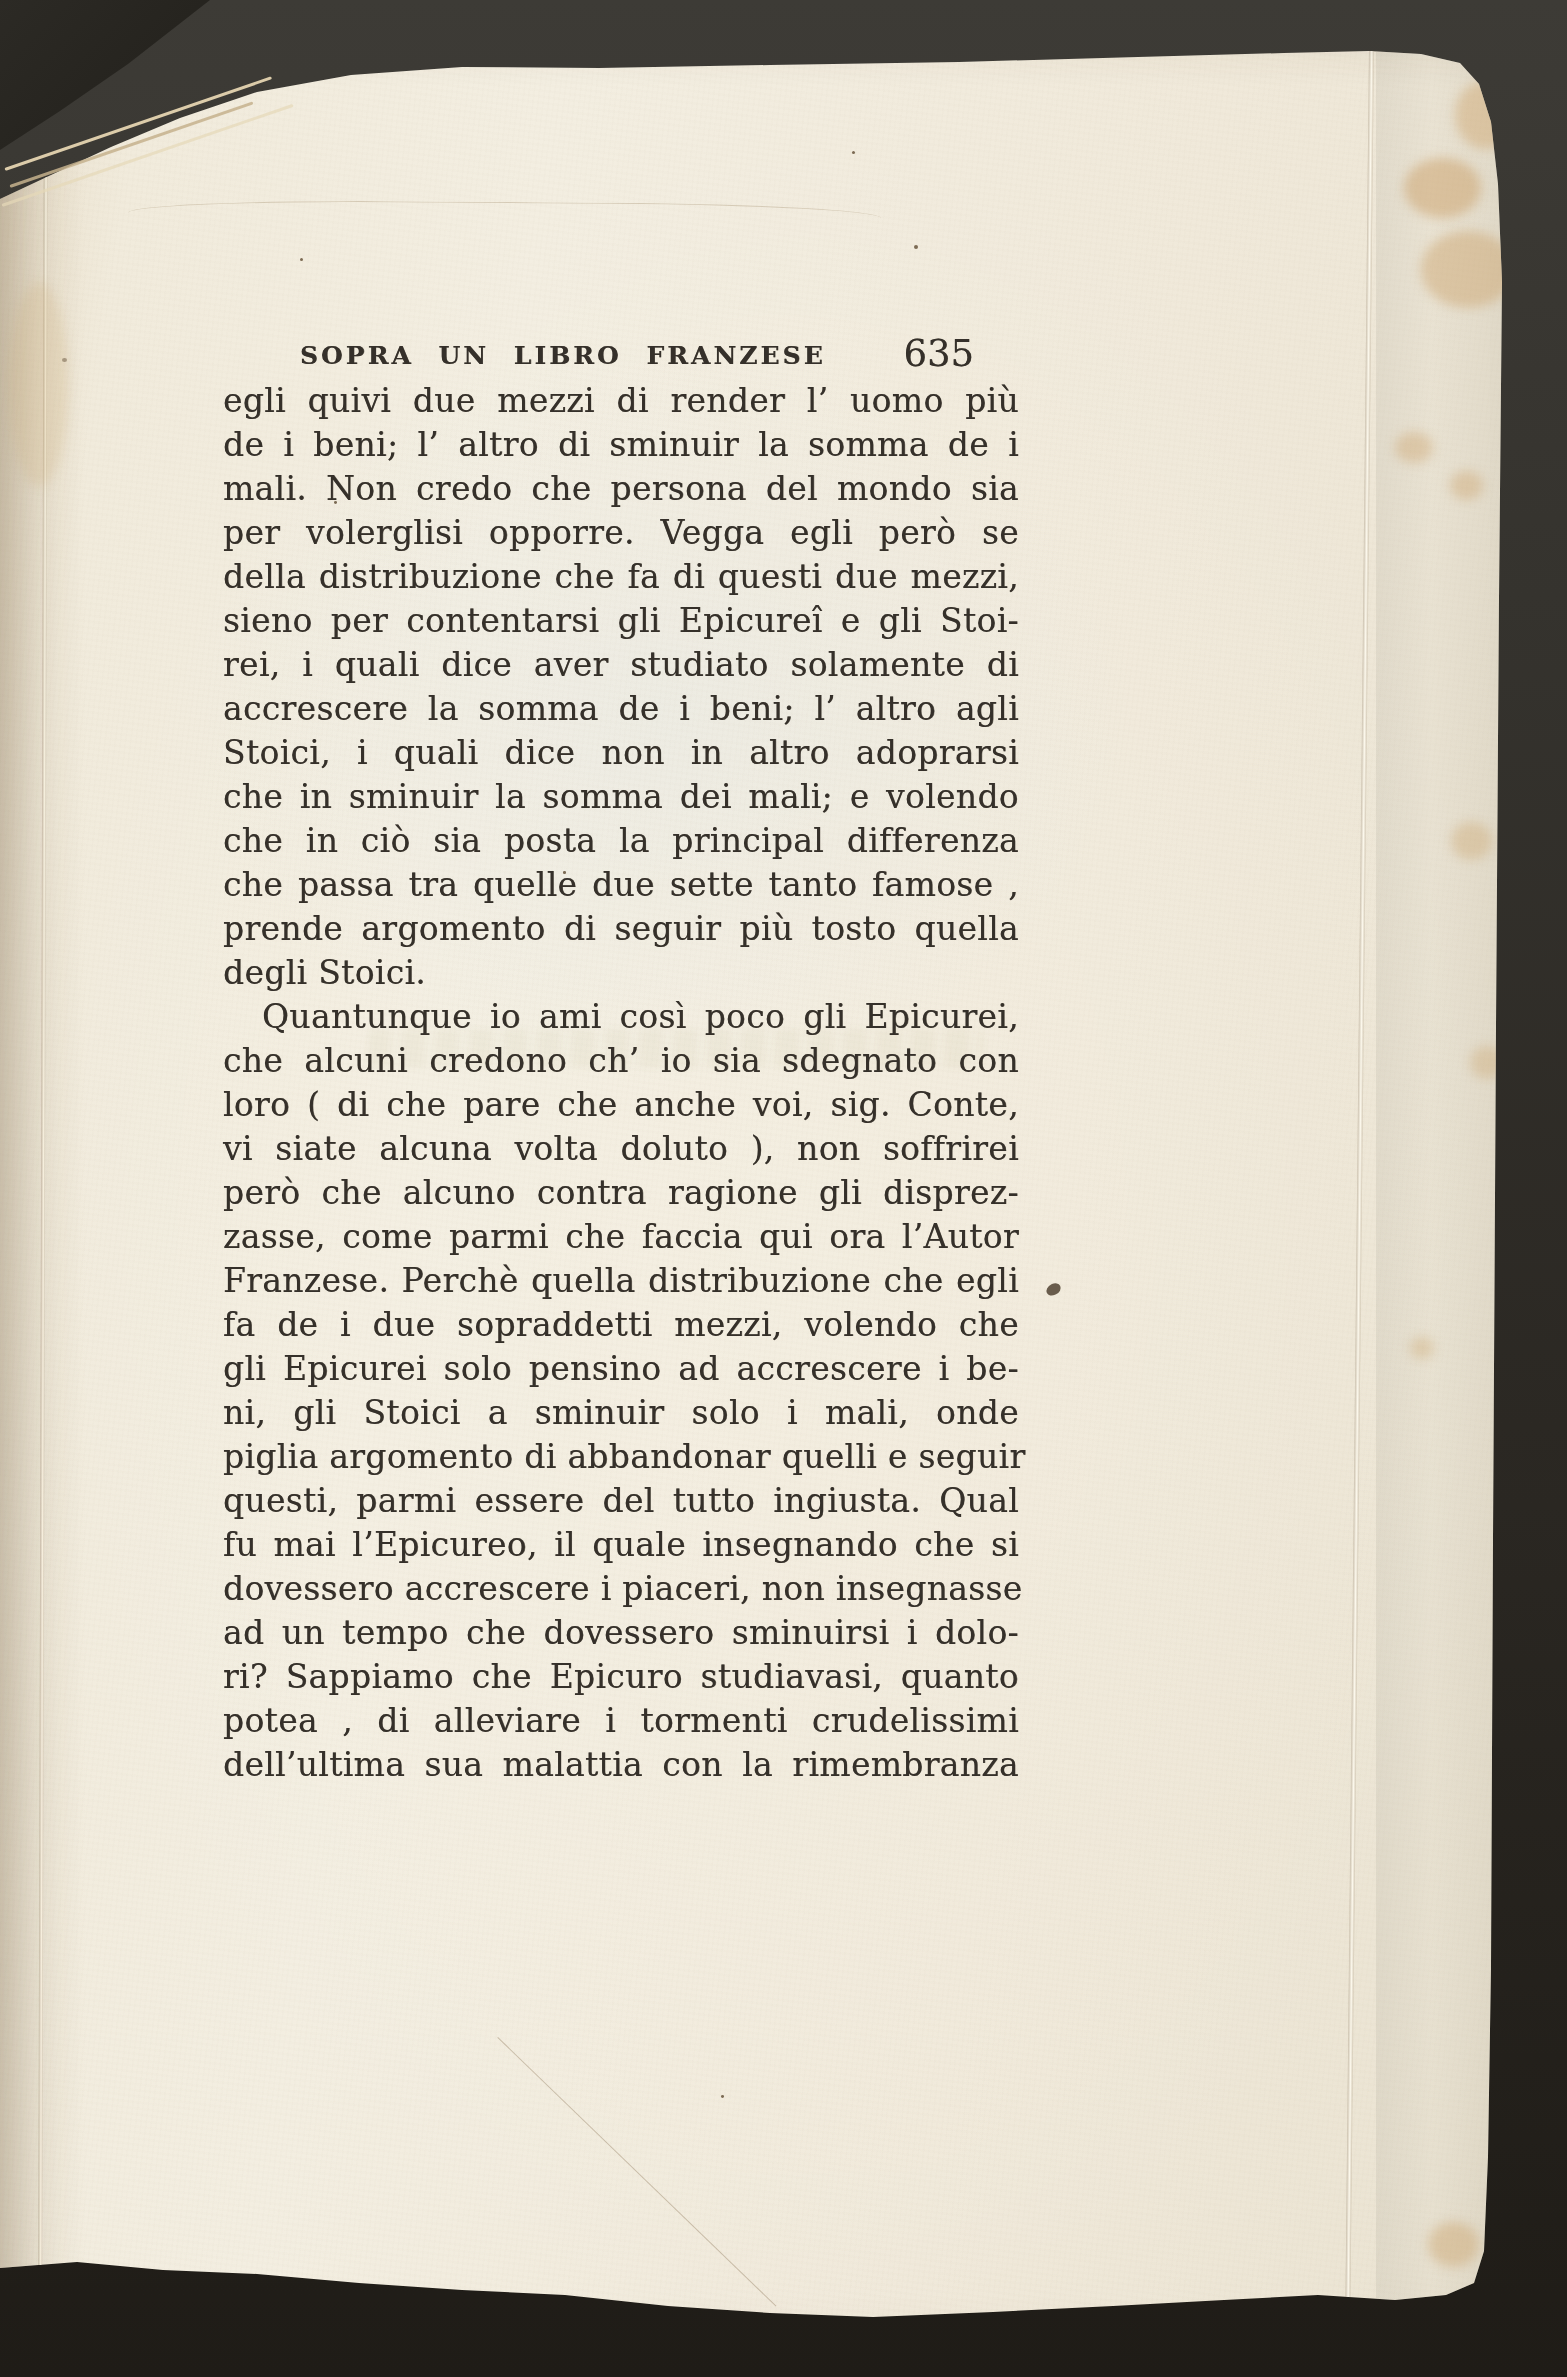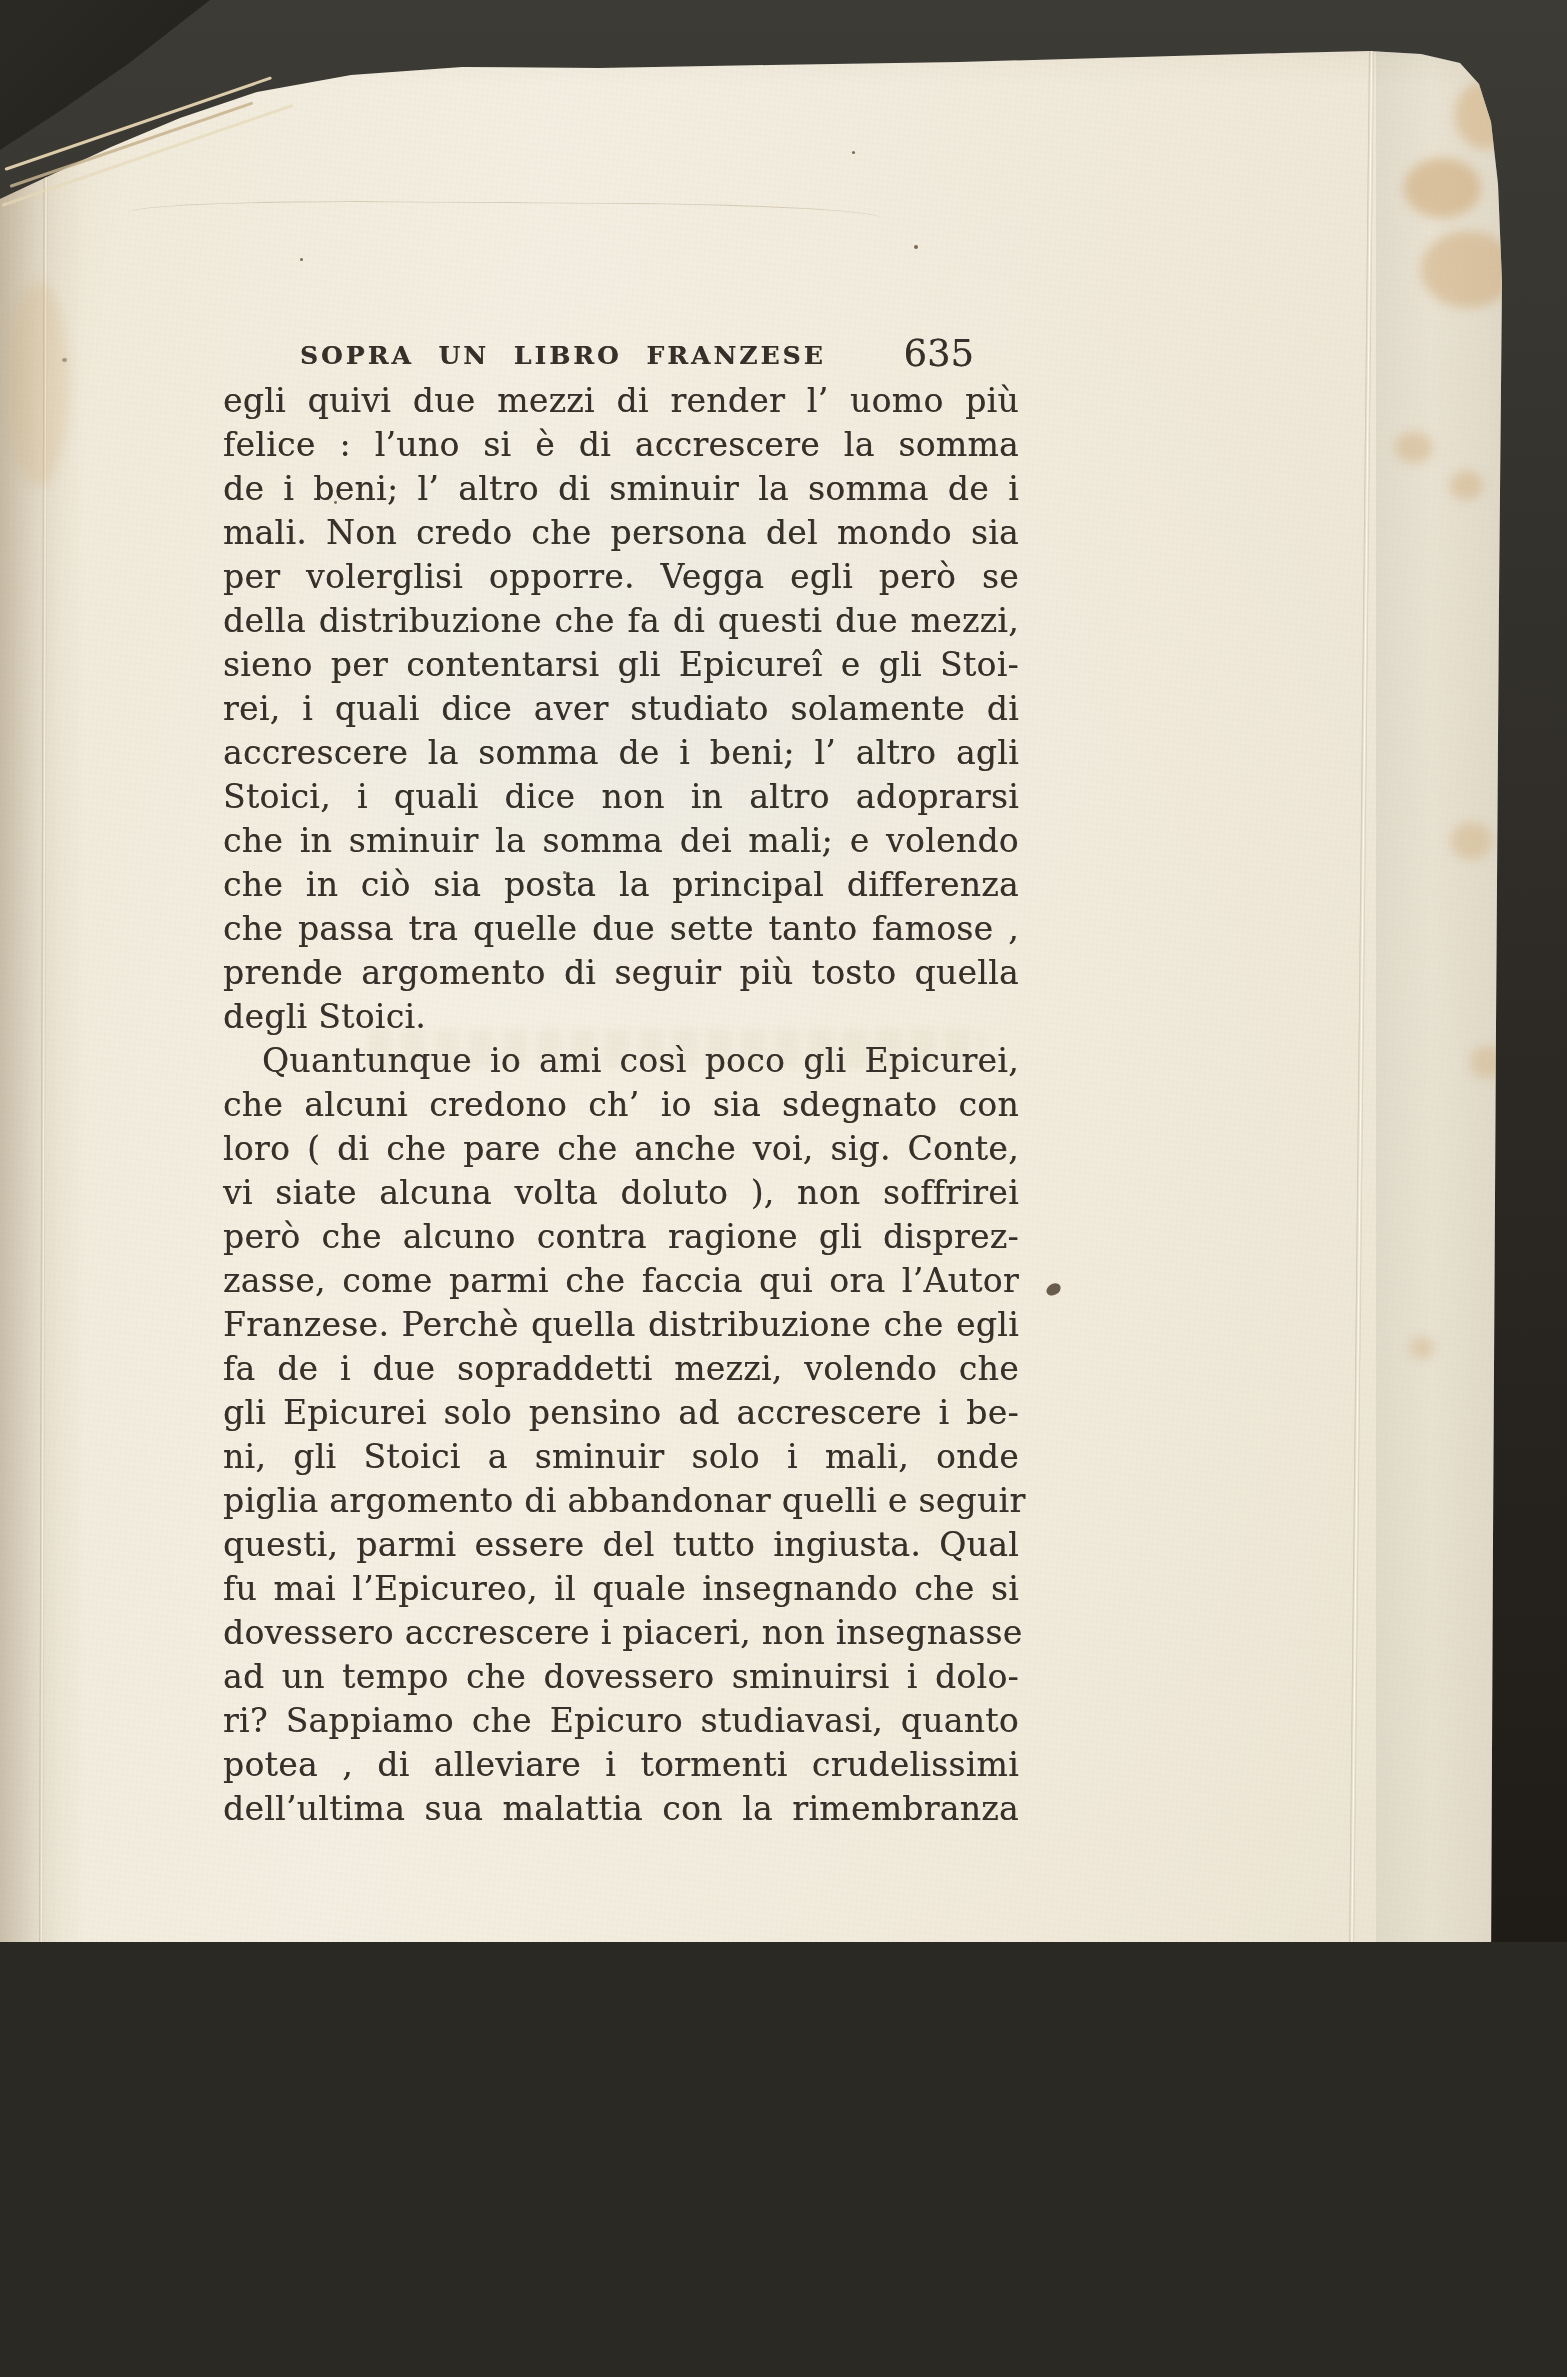--- a/index.html
+++ b/index.html
@@ -1,21 +1,21 @@
 <!DOCTYPE html>
 <html style="font-size:13.7px"><head>
 <meta charset="utf-8">
 <style>
   html,body{margin:0;padding:0;}
   body{
     width:1568px;height:2377px;overflow:hidden;
     font-family:"DejaVu Serif","Liberation Serif",serif;
     background:#2b2924;
   }
-  #stage{position:absolute;left:0;top:0;width:1568px;height:1942px;overflow:hidden;
+  #stage{position:absolute;left:0;top:0;width:1568px;height:2377px;overflow:hidden;
     background:linear-gradient(180deg,#3d3b36 0%,#35332e 25%,#2b2823 60%,#1f1c17 100%);}
 
   
   #paper{
     position:absolute;left:0;top:0;width:1568px;height:2377px;
     clip-path:polygon(0px 199px,51px 175px,111px 147px,180px 118px,257px 92px,351px 75px,
       462px 67px,599px 68px,770px 65px,959px 62px,1138px 57px,1284px 53px,1369px 51px,
       1421px 54px,1460px 63px,1479px 84px,1491px 122px,1498px 184px,1502px 282px,
       1499px 599px,1496px 1027px,1493px 1540px,1491px 1968px,1488px 2157px,1484px 2251px,
       1474px 2283px,1446px 2295px,1395px 2300px,1318px 2295px,1224px 2300px,1113px 2306px,
@@ -117,21 +117,20 @@
     <div class="ink-blot"></div>
     <div class="show-through"></div>
 
     <div id="content">
       <div class="header-row">
         <span class="running-title">SOPRA UN LIBRO FRANZESE</span>
         <span class="page-number">635</span>
       </div>
       <div id="body-text">
           <div class="line">egli quivi due mezzi di render l’ uomo più</div>
-          <div class="line">felice : l’uno si è di accrescere la somma</div>
           <div class="line">de i beni; l’ altro di sminuir la somma de i</div>
           <div class="line">mali. Non credo che persona del mondo sia</div>
           <div class="line">per volerglisi opporre. Vegga egli però se</div>
           <div class="line">della distribuzione che fa di questi due mezzi,</div>
           <div class="line">sieno per contentarsi gli Epicureî e gli Stoi-</div>
           <div class="line">rei, i quali dice aver studiato solamente di</div>
           <div class="line">accrescere la somma de i beni; l’ altro agli</div>
           <div class="line">Stoici, i quali dice non in altro adoprarsi</div>
           <div class="line">che in sminuir la somma dei mali; e volendo</div>
           <div class="line">che in ciò sia posta la principal differenza</div>

